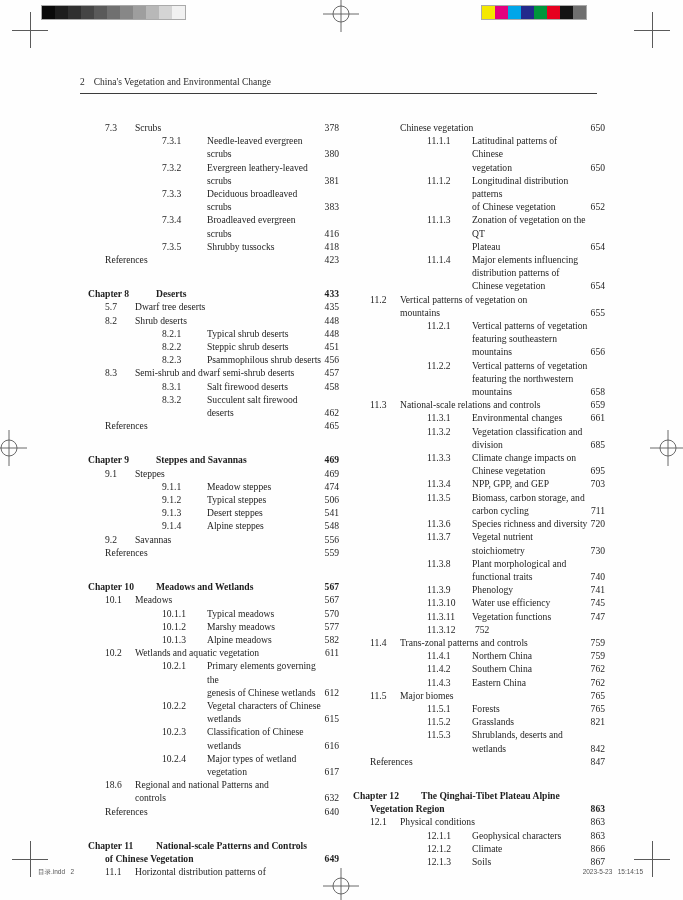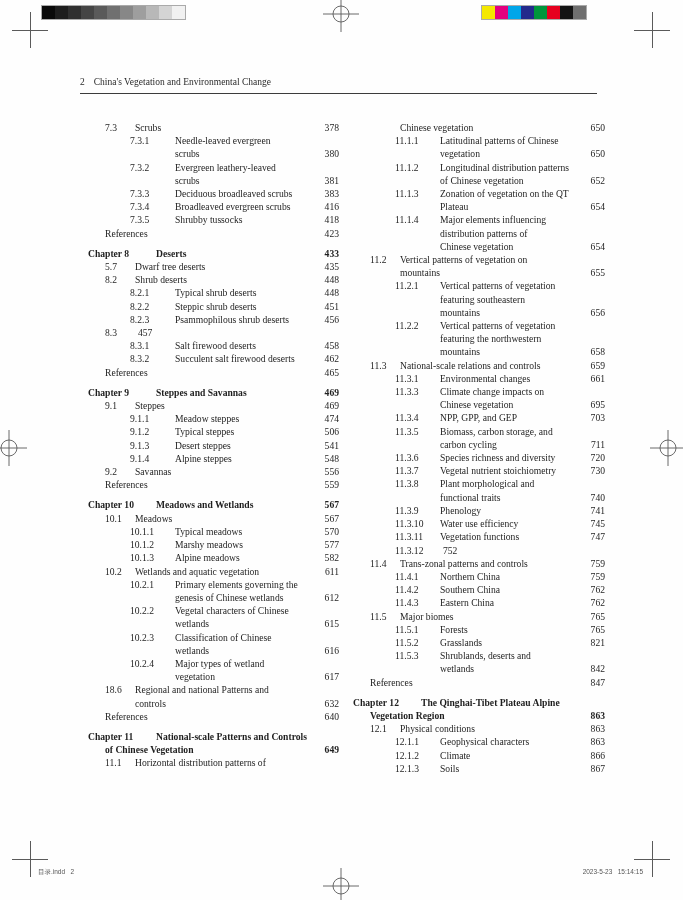--- a/index.html
+++ b/index.html
@@ -29,25 +29,25 @@
          font-size:9.6px; line-height:13.2px; }
   .col { width:251px; }
   .col:last-child { flex:1; }
 
   .row { display:flex; align-items:flex-end; }
   .num { flex:none; align-self:flex-start; }
   .title { flex:1; white-space:pre-line; }
   .page { flex:none; margin-left:3px; text-align:right; }
 
   .s1  { padding-left:17px; }  .s1 .num { width:30px; }
-  .s2  { padding-left:42px; }  .s2 .num { width:45px; }
+  .s2  { padding-left:42px; }  .s2 .num { width:45px;margin-left:32px; }
   .ref { padding-left:17px; }
   .cont{ padding-left:47px; }
 
-  .chapter { font-weight:bold; margin-top:7px; }
+  .chapter { font-weight:bold; margin-top:21px; }
   .ctext { flex:1; padding-left:17px; text-indent:-17px; white-space:pre-line; }
   .cnum  { display:inline-block; width:68px; text-indent:0; white-space:nowrap; }
 
   
   .footer-left  { position:absolute; left:38px; top:868px; font-family:"Liberation Sans", sans-serif; font-size:6.5px; color:#555; white-space:pre; }
   .footer-right { position:absolute; right:40px; top:868px; font-family:"Liberation Sans", sans-serif; font-size:6.5px; color:#555; white-space:pre; }
 </style>
 </head>
 <body>
 
@@ -171,20 +171,21 @@
           <span class="title">Steppic shrub deserts</span>
           <span class="page">451</span>
         </div>
         <div class="row s2">
           <span class="num">8.2.3</span>
           <span class="title">Psammophilous shrub deserts</span>
           <span class="page">456</span>
         </div>
         <div class="row s1">
           <span class="num">8.3</span>
+          <span class="title">Semi-shrub and dwarf semi-shrub deserts</span>
           <span class="page">457</span>
         </div>
         <div class="row s2">
           <span class="num">8.3.1</span>
           <span class="title">Salt firewood deserts</span>
           <span class="page">458</span>
         </div>
         <div class="row s2">
           <span class="num">8.3.2</span>
           <span class="title">Succulent salt firewood deserts</span>
@@ -360,20 +361,26 @@
           <span class="num">11.3</span>
           <span class="title">National-scale relations and controls</span>
           <span class="page">659</span>
         </div>
         <div class="row s2">
           <span class="num">11.3.1</span>
           <span class="title">Environmental changes</span>
           <span class="page">661</span>
         </div>
         <div class="row s2">
+          <span class="num">11.3.2</span>
+          <span class="title">Vegetation classification and
+division</span>
+          <span class="page">685</span>
+        </div>
+        <div class="row s2">
           <span class="num">11.3.3</span>
           <span class="title">Climate change impacts on
 Chinese vegetation</span>
           <span class="page">695</span>
         </div>
         <div class="row s2">
           <span class="num">11.3.4</span>
           <span class="title">NPP, GPP, and GEP</span>
           <span class="page">703</span>
         </div>

